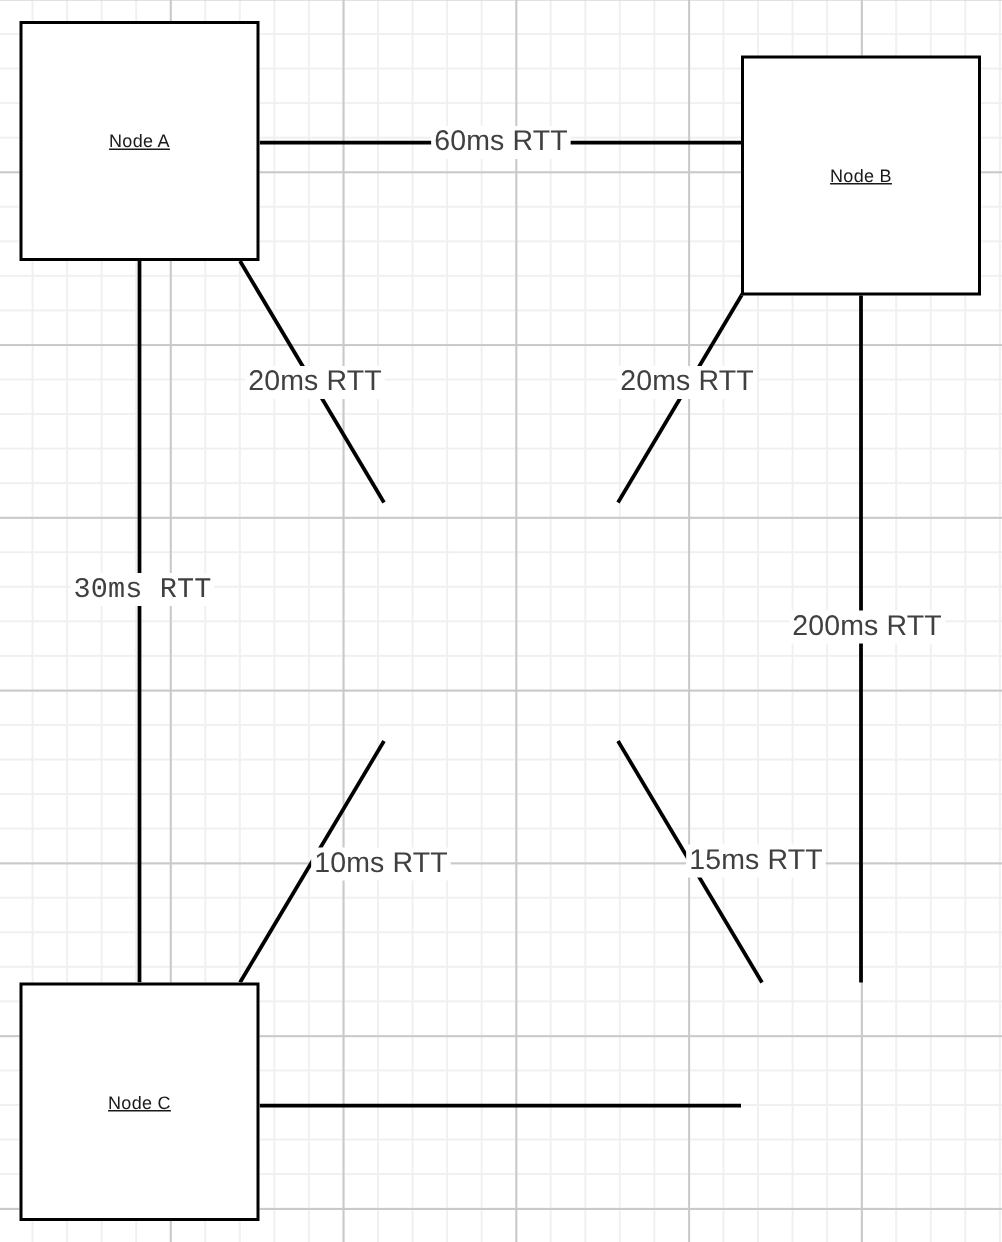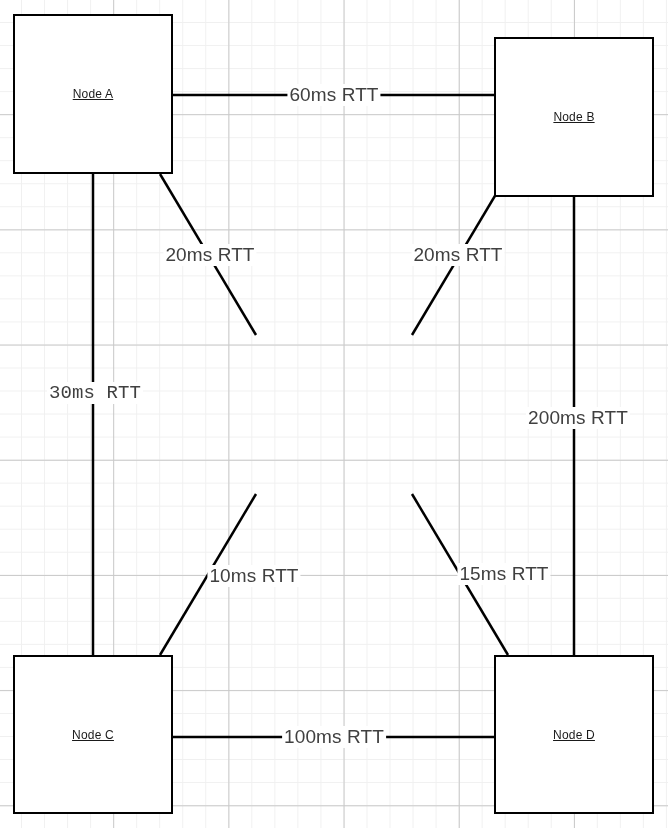--- a/index.html
+++ b/index.html
@@ -83,26 +83,22 @@
 
   <div class="node" id="node-0" style="left: 13px; top: 14px; width: 160px; height: 160px;">
     <span class="node-label">Node A</span>
   </div>
   <div class="node" id="node-1" style="left: 494px; top: 14px; width: 160px; height: 160px; margin-top: 23px;">
     <span class="node-label">Node B</span>
   </div>
   <div class="node" id="node-3" style="left: 13px; top: 655px; width: 160px; height: 159px;">
     <span class="node-label">Node C</span>
   </div>
-  <div class="node" id="node-4" style="left: 494px; top: 655px; width: 160px; height: 159px;">
-    <span class="node-label">Node D</span>
-  </div>
 
   <div class="edge-label" id="elbl-0" style="left: 334px; top: 95px;">60ms RTT</div>
   <div class="edge-label" id="elbl-1" style="left: 210px; top: 255px;">20ms RTT</div>
   <div class="edge-label" id="elbl-2" style="left: 458px; top: 255px;">20ms RTT</div>
   <div class="edge-label" id="elbl-3" style="left: 95px; top: 393px; font-family: Liberation Mono, monospace;">30ms RTT</div>
   <div class="edge-label" id="elbl-4" style="left: 578px; top: 418px;">200ms RTT</div>
   <div class="edge-label" id="elbl-5" style="left: 214px; top: 576px; margin-left: 40px;">10ms RTT</div>
   <div class="edge-label" id="elbl-6" style="left: 456px; top: 574px; margin-left: 48px;">15ms RTT</div>
-  <div class="edge-label" id="elbl-7" style="left: 334px; top: 737px;">100ms RTT</div>
 
 </div>
 
 </body></html>

